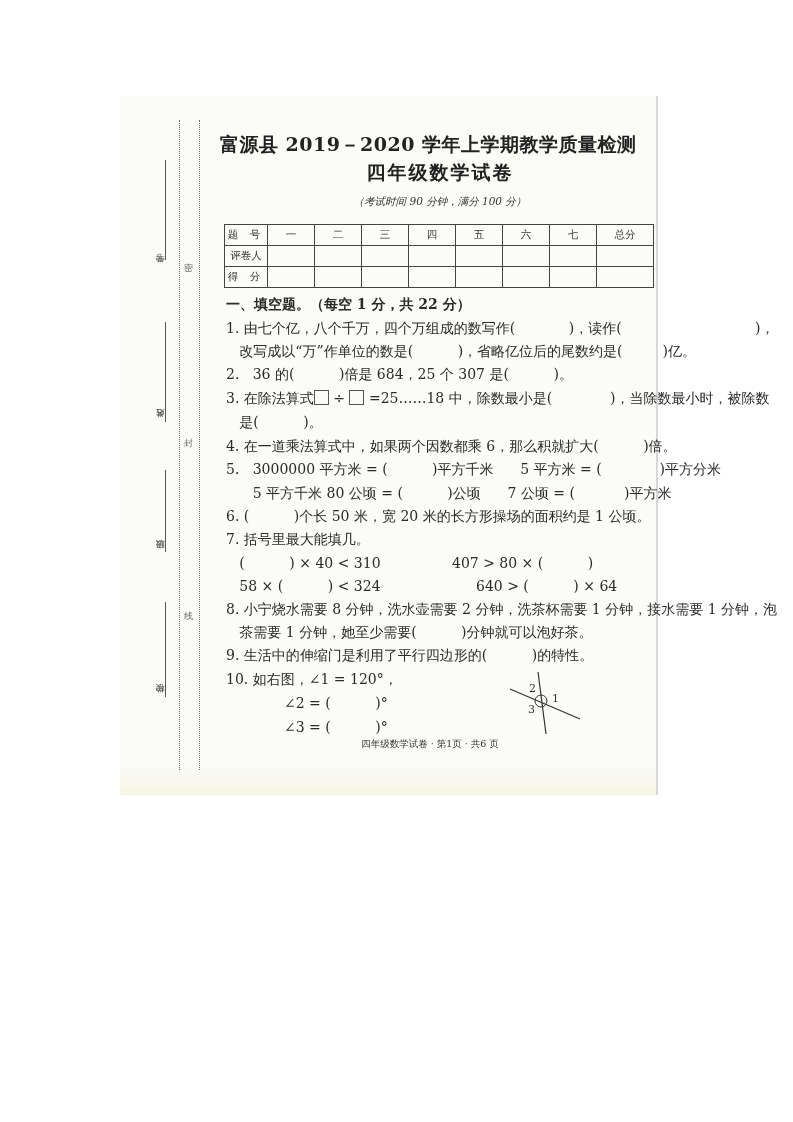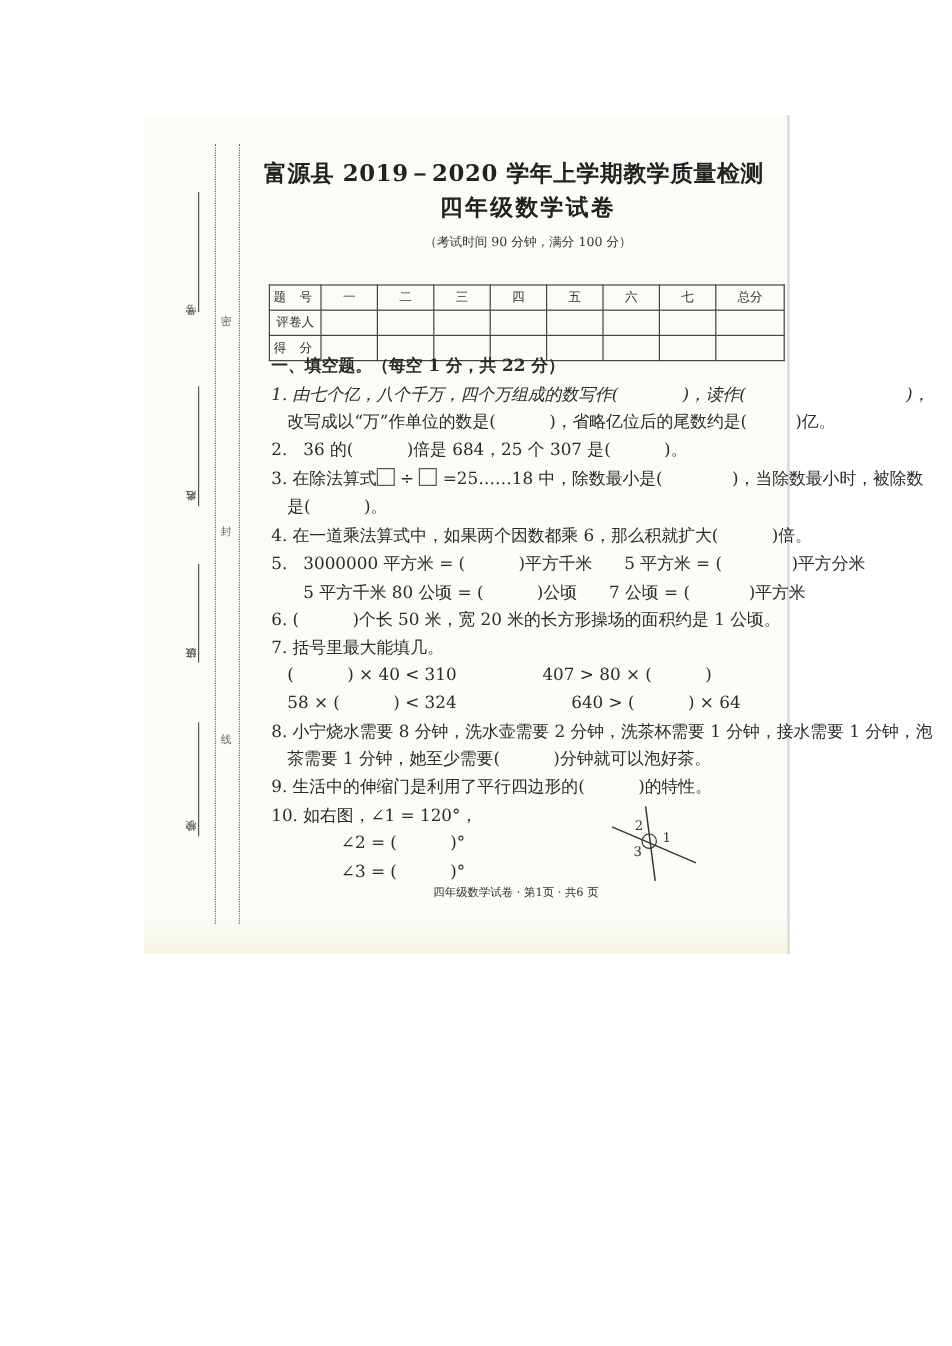--- a/index.html
+++ b/index.html
@@ -10,22 +10,22 @@
   .scan-bottom { position:absolute; left:120px; top:765px; width:536px; height:30px;
           background:linear-gradient(#fbfbf7,#f6f5e4); }
   .dotline { position:absolute; top:120px; height:650px; width:0; border-left:1.5px dotted #666; }
   .bind-label { position:absolute; font-size:9px; color:#555; writing-mode:vertical-rl; transform:rotate(180deg); }
   .bind-line { position:absolute; width:0; border-left:1.5px solid #555; }
   .seal-char { position:absolute; font-size:9px; color:#666; }
   .title { position:absolute; left:220px; top:132px; width:440px; text-align:left;
            font-size:19px; font-weight:bold; letter-spacing:0.5px; color:#222; }
   .subtitle { position:absolute; left:220px; top:160px; width:440px; text-align:center;
            font-size:19px; font-weight:bold; letter-spacing:2px; color:#222; }
-  .meta { position:absolute; left:220px; top:195px; width:440px; text-align:center; font-size:10.5px; color:#333; }
-  table.score { position:absolute; left:224px; top:237px; border-collapse:collapse; font-size:10.5px; }
+  .meta { position:absolute; left:220px; top:195px; width:440px; text-align:center; font-size:10.5px; color:#333;font-style:italic; }
+  table.score { position:absolute; left:224px; top:224px; border-collapse:collapse; font-size:10.5px; }
   table.score td { border:1px solid #444; height:20px; text-align:center; padding:0; color:#333; }
   table.score td.hdr { width:42px; letter-spacing:4px; }
   .q { position:absolute; left:226px; font-size:14px; color:#2a2a2a; white-space:pre; }
   .sec { font-weight:bold; }
   .box { display:inline-block; width:13px; height:13px; border:1px solid #555; vertical-align:-2px; }
   .footer { position:absolute; left:300px; top:738px; width:260px; text-align:center; font-size:9.5px; color:#333; }
   svg.fig { position:absolute; left:500px; top:668px; }
 </style>
 </head>
 <body>
@@ -86,21 +86,21 @@
     <td></td>
         <td></td>
     <td></td>
         <td></td>
   </tr>
 </tbody>
   </table>
 
 <div class="q sec" style="top:296px;">一、填空题。（每空 1 分，共 22 分）</div>
 
-<div class="q" style="top:320px;font-style:italic;">1. 由七个亿，八个千万，四个万组成的数写作(            )，读作(                              )，</div>
+<div class="q" style="top:320px;">1. 由七个亿，八个千万，四个万组成的数写作(            )，读作(                              )，</div>
 <div class="q" style="top:343px;">   改写成以“万”作单位的数是(          )，省略亿位后的尾数约是(         )亿。</div>
 
 <div class="q" style="top:366px;">2.   36 的(          )倍是 684，25 个 307 是(          )。</div>
 
 <div class="q" style="top:390px;"><span>3. 在除法算式</span><span class="box"></span> <span>÷</span> <span class="box"></span> <span>=25……18 中，除数最小是(             )，当除数最小时，被除数</span></div>
 <div class="q" style="top:414px;">   是(          )。</div>
 
 <div class="q" style="top:438px;">4. 在一道乘法算式中，如果两个因数都乘 6，那么积就扩大(          )倍。</div>
 
 <div class="q" style="top:461px;">5.   3000000 平方米 = (          )平方千米      5 平方米 = (             )平方分米</div>

